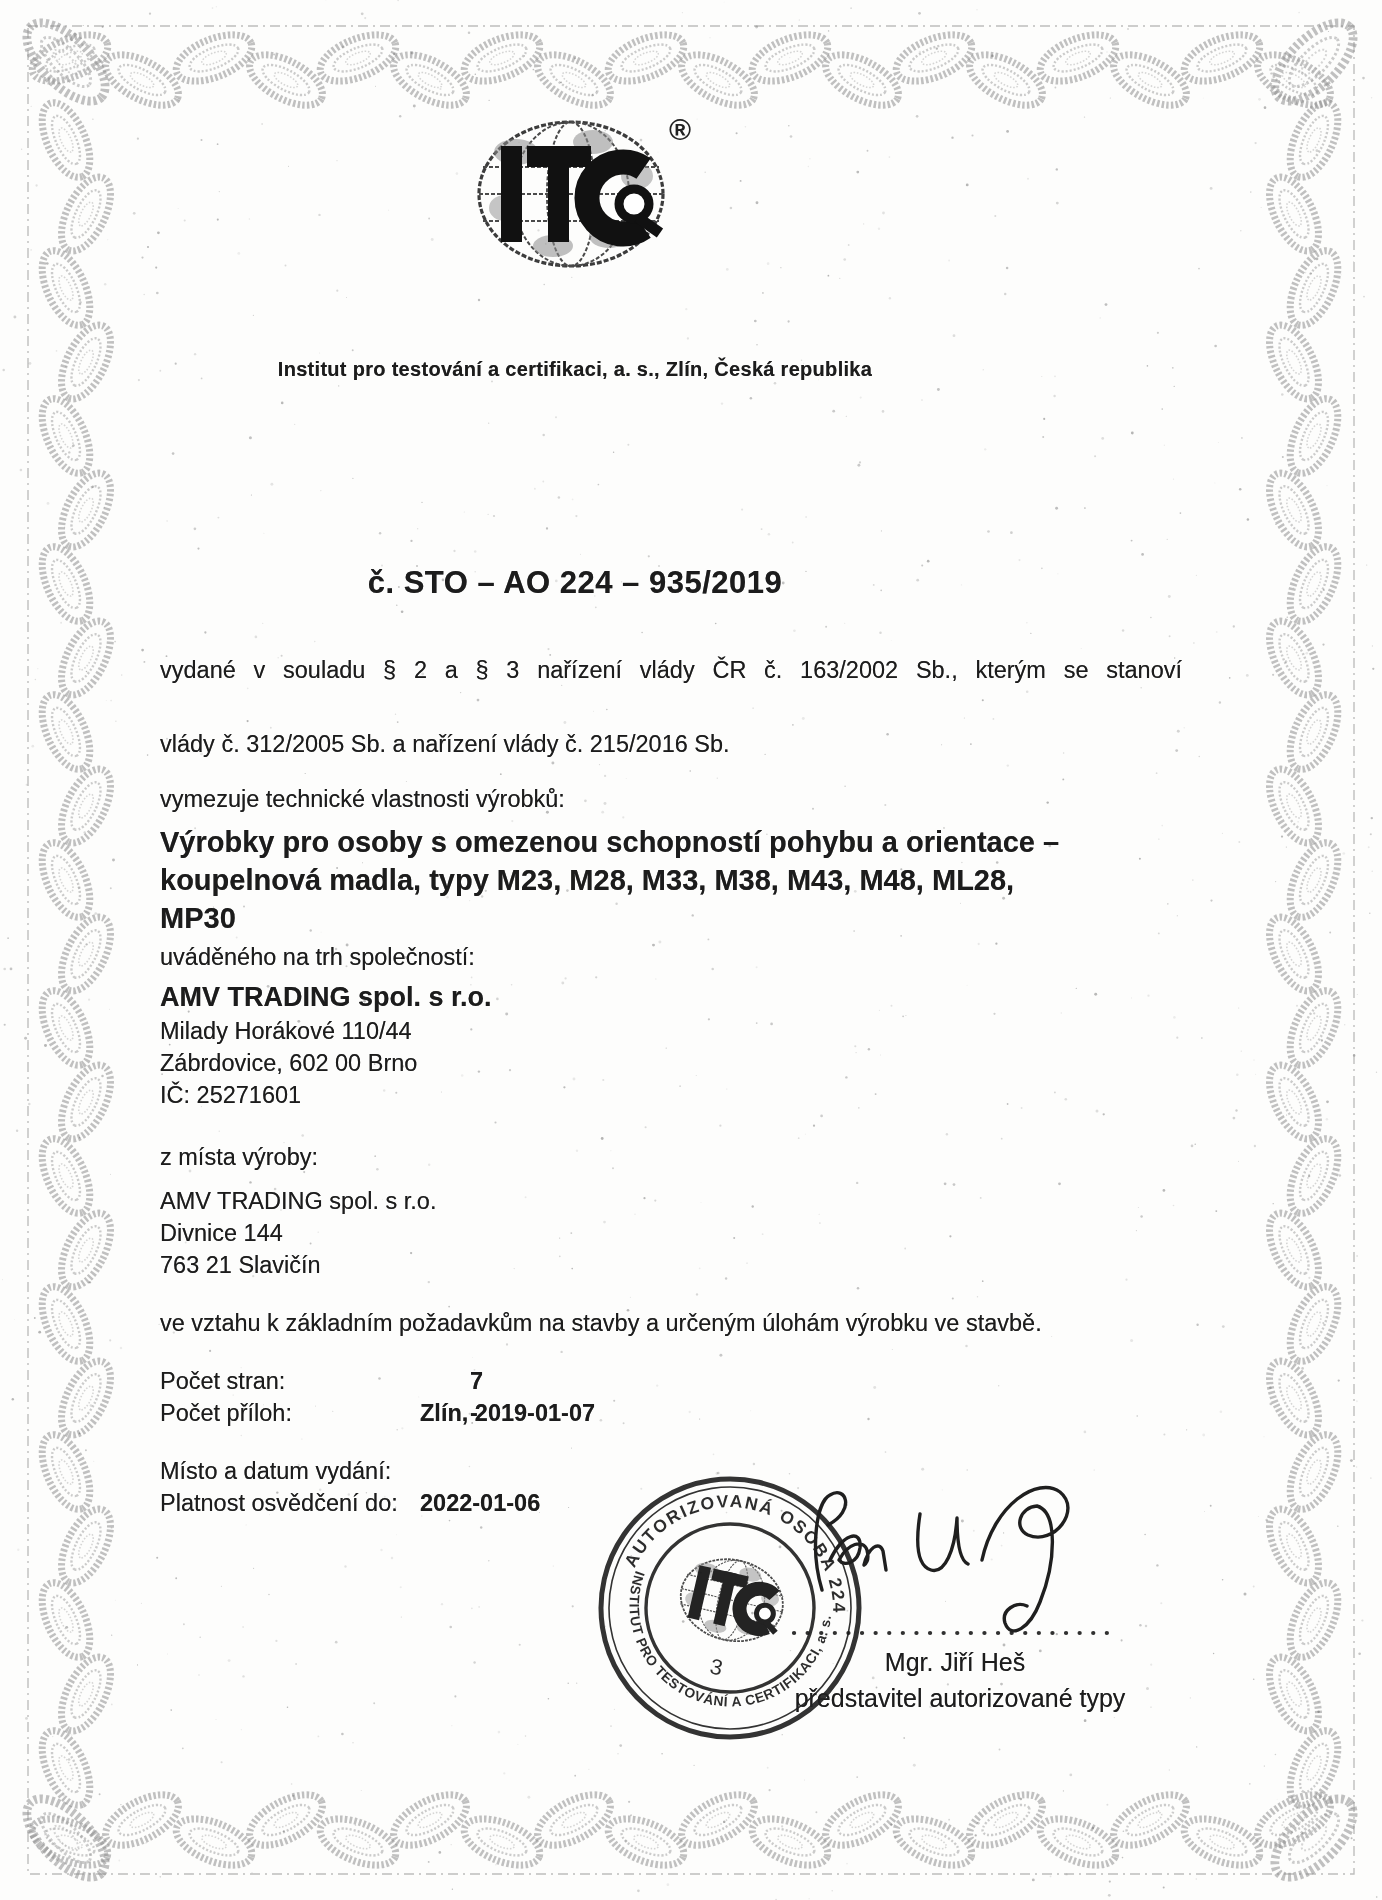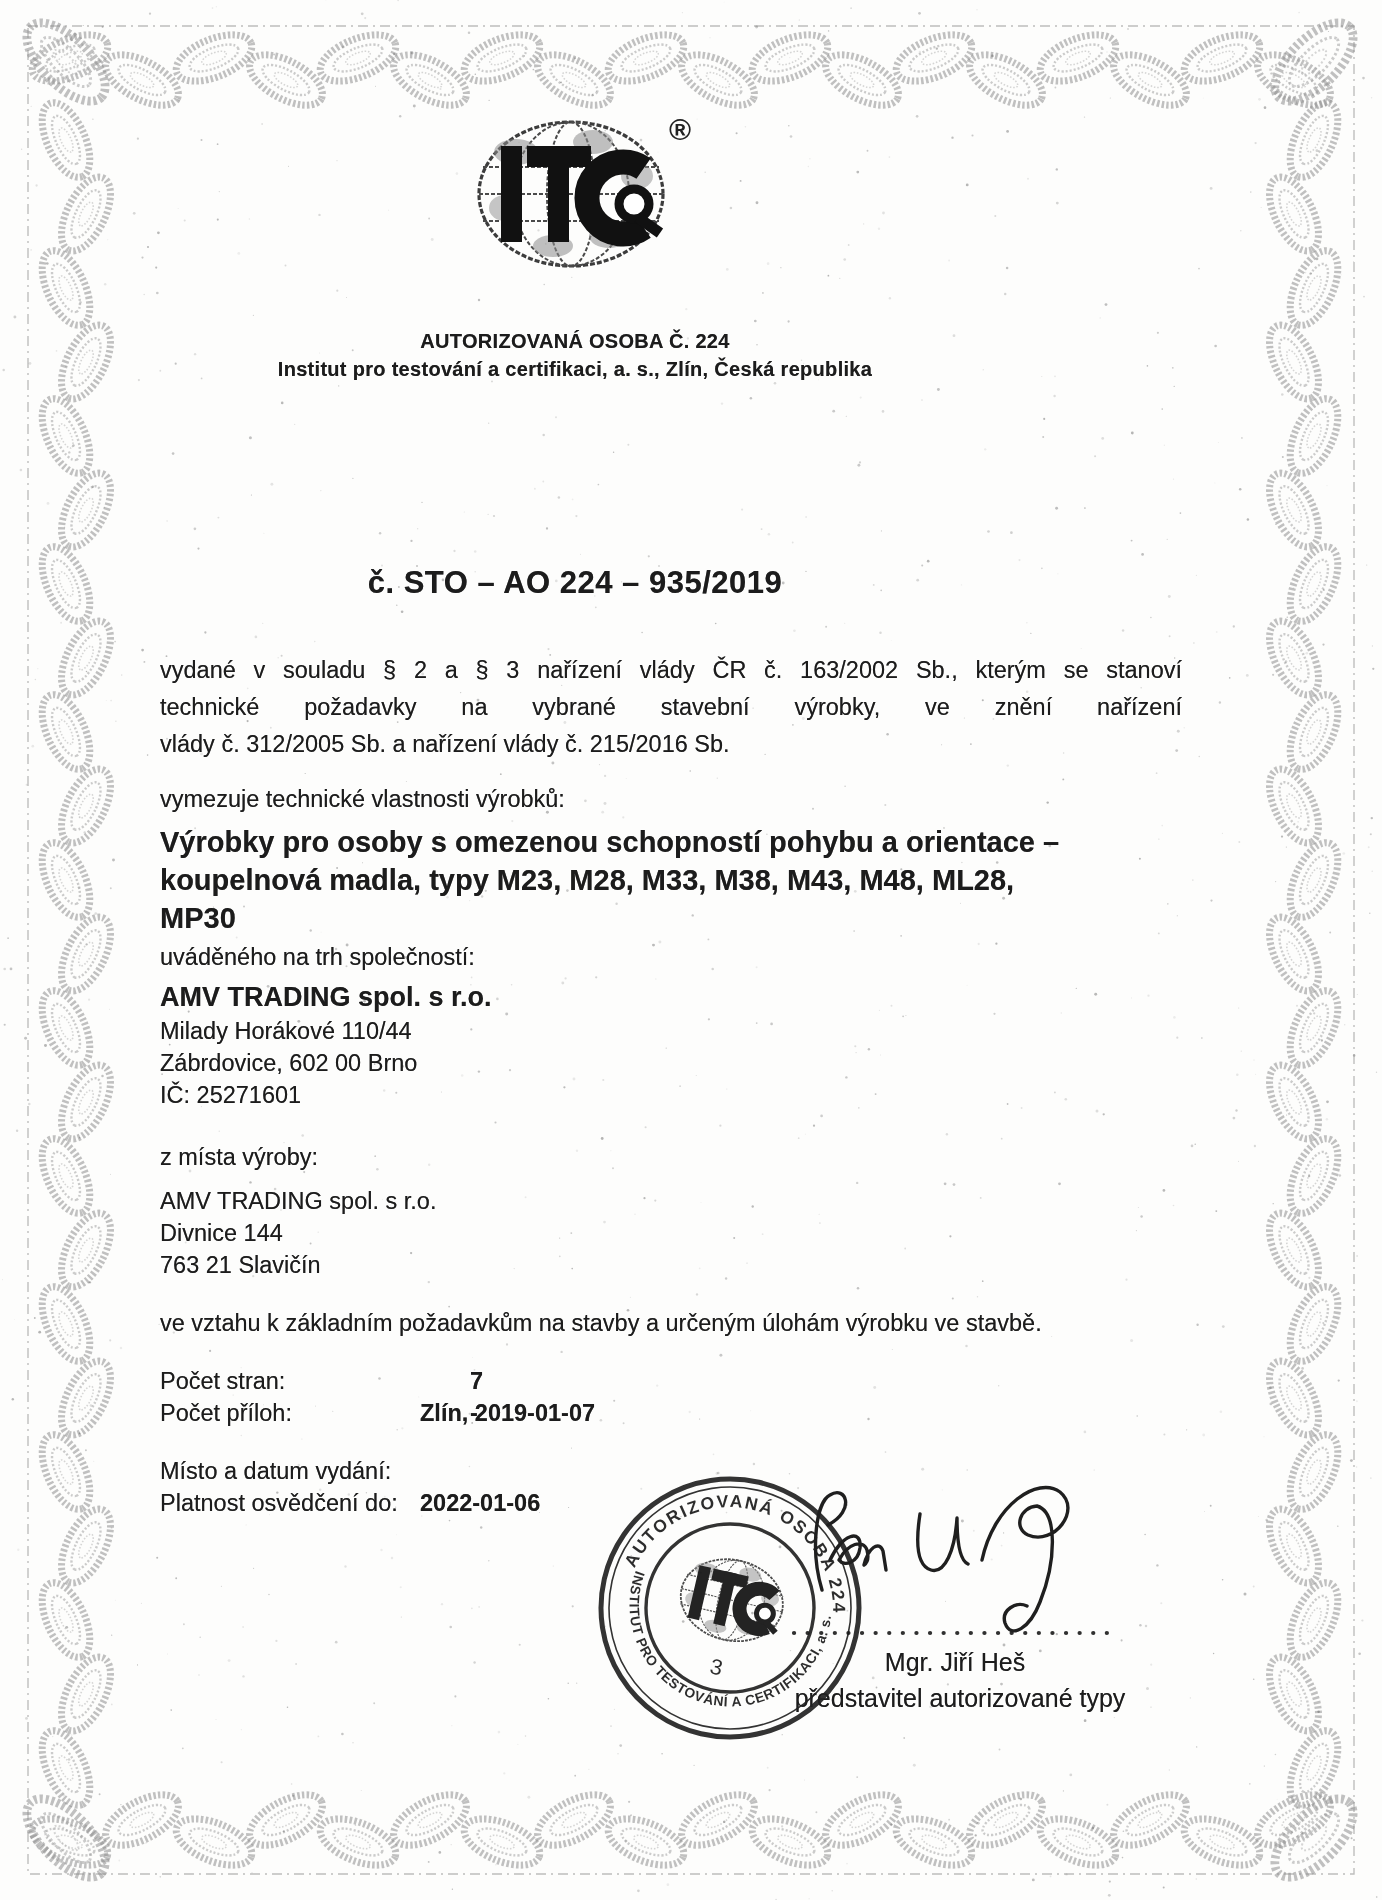--- a/index.html
+++ b/index.html
@@ -1165,28 +1165,26 @@
 
   <div class="content">
 
     <svg class="abs" style="left:447px;top:112px;" width="260" height="160" viewBox="-130 -80 260 160">
       <g transform="translate(-6 2)">
         <use href="#itcfull"></use>
       </g>
       <text x="92" y="-52" font-size="30" fill="#222" font-weight="bold">®</text>
     </svg>
 
-    <div class="centerblock hdr scan-text" style="top:330px;">AUTORIZOVANÁ OSOBA Č. 224</div>
     <div class="centerblock hdr scan-text" style="top:358px;">Institut pro testování a certifikaci, a. s., Zlín, Česká republika</div>
 
 
     <div class="centerblock certno scan-text" style="top:565px;">č. STO – AO 224 – 935/2019</div>
 
     <div class="body-line jline scan-text" style="top:652px;">vydané v souladu § 2 a § 3 nařízení vlády ČR č. 163/2002 Sb., kterým se stanoví</div>
-    <div class="body-line jline scan-text" style="top:689px;">technické požadavky na vybrané stavební výrobky, ve znění nařízení</div>
     <div class="body-line scan-text" style="top:726px;">vlády č. 312/2005 Sb. a nařízení vlády č. 215/2016 Sb.</div>
 
     <div class="plain scan-text" style="top:786px;">vymezuje technické vlastnosti výrobků:</div>
 
     <div class="prodline scan-text" style="top:826px;">Výrobky pro osoby s omezenou schopností pohybu a orientace –</div>
     <div class="prodline scan-text" style="top:864px;">koupelnová madla, typy M23, M28, M33, M38, M43, M48, ML28,</div>
     <div class="prodline scan-text" style="top:902px;">MP30</div>
 
     <div class="plain scan-text" style="top:944px;">uváděného na trh společností:</div>
 

